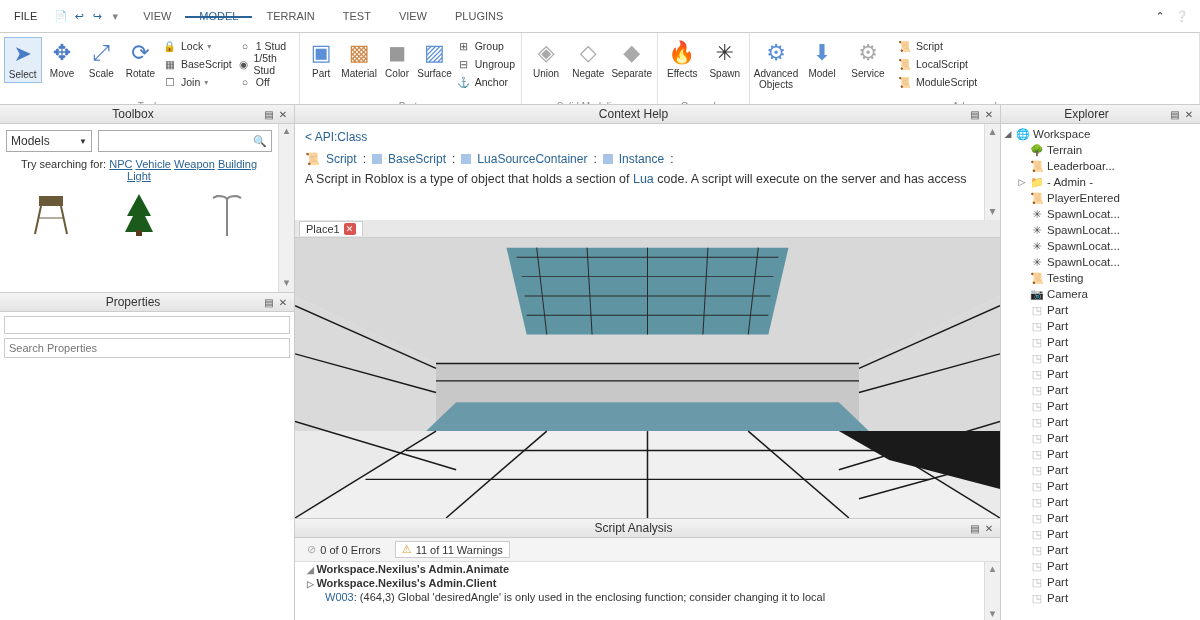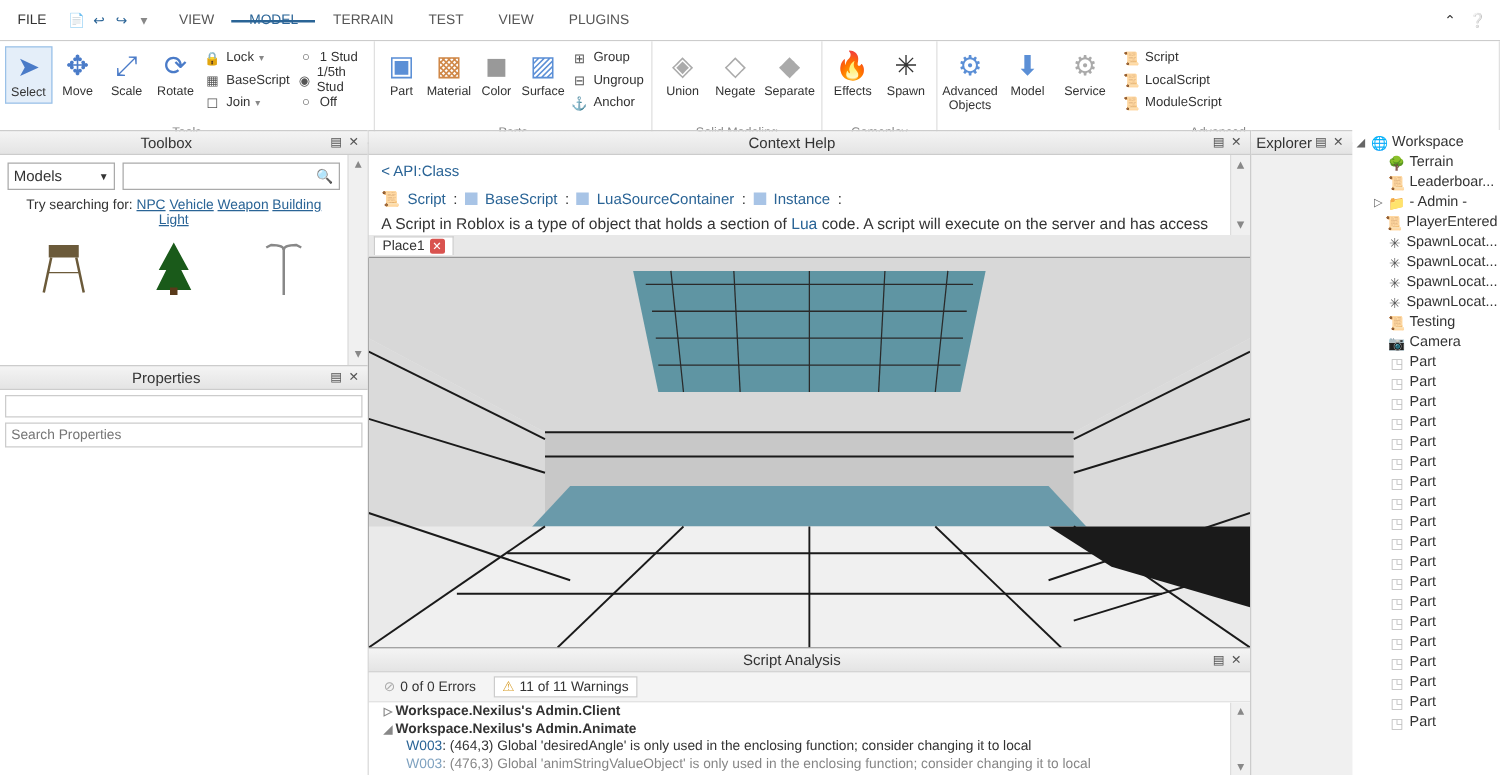--- a/index.html
+++ b/index.html
@@ -26,21 +26,21 @@
 .bigbtn .bicon { width:28px; height:28px; display:flex; align-items:center; justify-content:center; font-size:22px; }
 .bigbtn .blbl { font-size:10px; text-align:center; line-height:1.1; margin-top:1px; }
 .rcol { display:flex; flex-direction:column; justify-content:center; gap:0px; padding:0 2px; }
 .rrow { display:flex; align-items:center; gap:4px; height:18px; cursor:pointer; font-size:10.5px; }
 .rrow .ric { width:14px; display:inline-flex; justify-content:center; color:#555; }
 
 
 .workspace { position:absolute; top:104px; bottom:0; left:0; right:0; display:flex; }
 .leftcol { width:295px; display:flex; flex-direction:column; border-right:1px solid #ccc; }
 .midcol { flex:1; display:flex; flex-direction:column; min-width:0; }
-.rightcol { width:200px; display:flex; flex-direction:row; border-left:1px solid #ccc; }
+.rightcol { width:200px; display:flex; flex-direction:column; border-left:1px solid #ccc; }
 
 .panel-hdr { height:20px; background:linear-gradient(#f4f4f4,#e4e4e4); border-bottom:1px solid #ccc; border-top:1px solid #ccc; display:flex; align-items:center; padding:0 4px; }
 .panel-hdr .title { flex:1; text-align:center; font-size:12px; }
 .panel-hdr .pbtn { width:14px; text-align:center; cursor:pointer; color:#555; font-size:10px; }
 
 
 .toolbox-body { padding:6px; background:#fff; display:flex; flex-direction:column; gap:6px; height:168px; }
 .tb-row { display:flex; gap:6px; }
 .tb-select { border:1px solid #aaa; background:#fff; padding:2px 4px; width:86px; height:22px; font-size:12px; display:flex; align-items:center; justify-content:space-between; cursor:pointer; }
 .tb-search { border:1px solid #aaa; height:22px; flex:1; padding:0 4px; display:flex; align-items:center; justify-content:flex-end; color:#aaa; }
@@ -327,21 +327,21 @@
       <input class="prop-search" placeholder="Search Properties" style="">
     </div>
   </div>
 
   <div class="midcol">
     <div class="panel-hdr">
       <div class="title">Context Help</div>
       <div class="pbtn">▤</div>
       <div class="pbtn">✕</div>
     </div>
-    <div class="ctx-body" style="height:64px">
+    <div class="ctx-body" style="height:96px">
       <span class="ctx-crumb">&lt; API:Class</span>
       <div class="ctx-chain" id="ctx-chain">
         <span style="color:#3a6a9a">📜</span>
       <span class="cls">Script</span>
           <span style="color: rgb(51, 51, 51);"> :</span>
           <span class="sq"></span>
           <span class="cls">BaseScript</span>
           <span style="color: rgb(51, 51, 51);"> :</span>
           <span class="sq"></span>
           <span class="cls">LuaSourceContainer</span>
@@ -420,24 +420,23 @@
       <div class="sa-chip">
           <span style="color:#aaa">⊘</span>
           <span>0 of 0 Errors</span>
         </div>
       <div class="sa-chip warn">
           <span style="color:#d8a030">⚠</span>
           <span>11 of 11 Warnings</span>
         </div>
     </div>
     <div class="sa-list">
+      <div class="sa-line hdr"><span style="color:#888;font-size:9px">◢ </span><span>Workspace.Nexilus's Admin.Animate</span></div>
       <div class="sa-line hdr"><span style="color:#888;font-size:9px">▷ </span><span>Workspace.Nexilus's Admin.Client</span></div>
-      <div class="sa-line hdr"><span style="color:#888;font-size:9px">◢ </span><span>Workspace.Nexilus's Admin.Animate</span></div>
       <div class="sa-line" style="padding-left:30px"><a>W003</a><span>: (464,3) Global 'desiredAngle' is only used in the enclosing function; consider changing it to local</span></div>
-      <div class="sa-line" style="padding-left:30px;opacity:.6"><a>W003</a><span>: (476,3) Global 'animStringValueObject' is only used in the enclosing function; consider changing it to local</span></div>
       <div class="sa-scroll">
           <span>▴</span>
           <span>▾</span>
         </div>
     </div>
   </div>
 
   <div class="rightcol">
     <div class="panel-hdr">
       <div class="title">Explorer</div>

